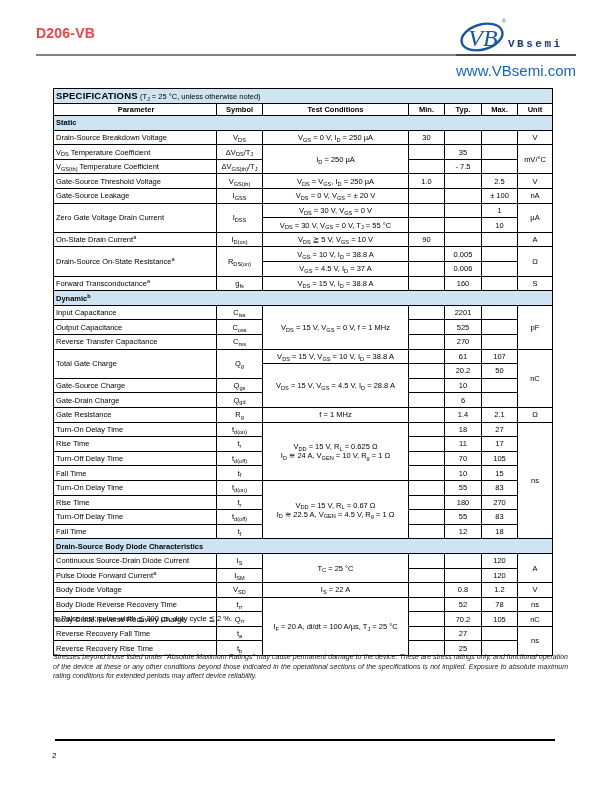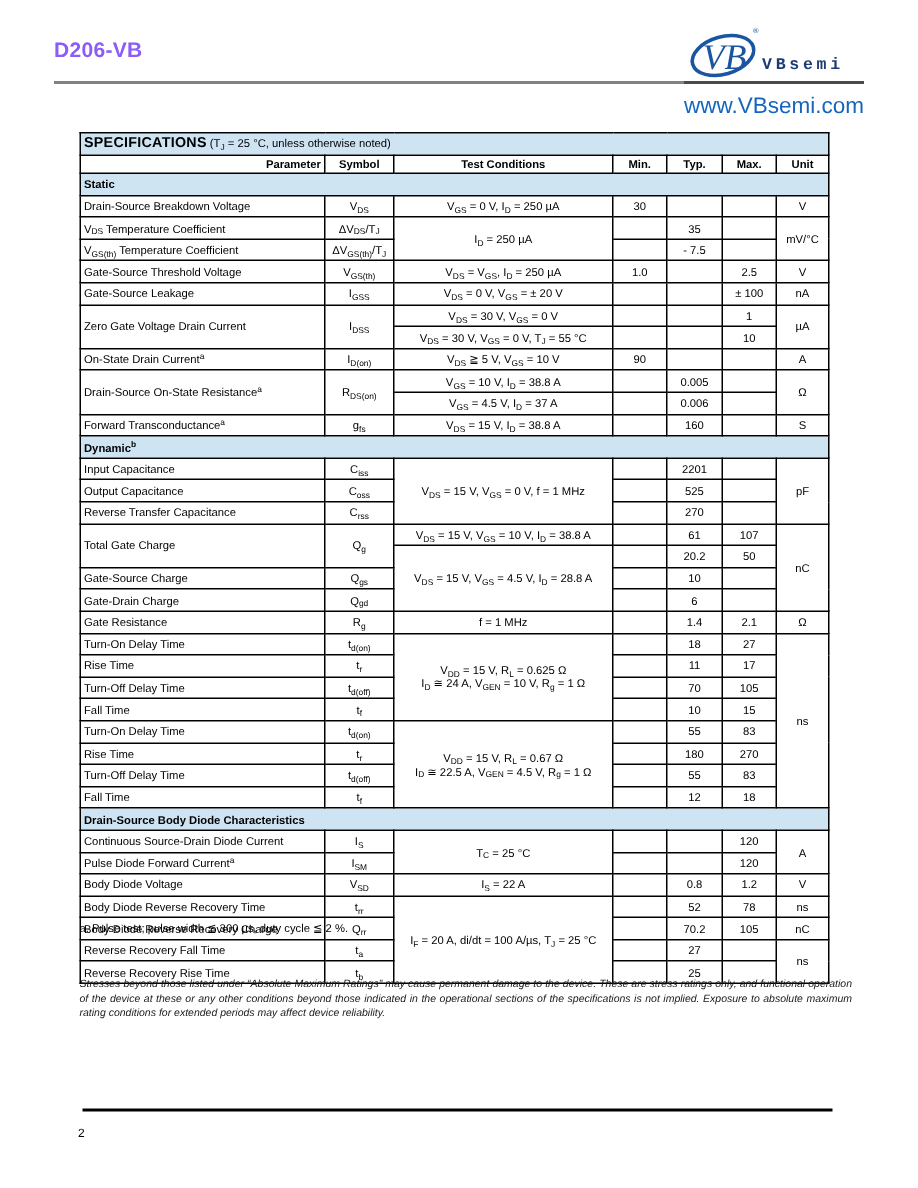--- a/index.html
+++ b/index.html
@@ -1,41 +1,41 @@
 <!DOCTYPE html>
 <html><head>
 <meta charset="utf-8">
 <style>
   html,body{margin:0;padding:0;}
   body{width:612px;height:792px;background:#ffffff;position:relative;
        font-family:"Liberation Sans",sans-serif;color:#000;overflow:hidden;}
 
   
   .part-number{position:absolute;left:36px;top:25px;font-size:14px;font-weight:bold;
-               color:#8b5cf6;letter-spacing:0.2px;}
+               color:#ef4444;letter-spacing:0.2px;}
   .header-rule{position:absolute;left:36px;top:54px;width:540px;height:2px;background:#828282;}
   .logo{position:absolute;left:456px;top:18px;width:120px;height:52px;}
   .logo-mark{position:absolute;left:2px;top:2px;}
   .logo-reg{position:absolute;left:46px;top:0px;font-size:5px;color:#1a56a0;}
   .logo-brand{position:absolute;left:52px;top:20px;font-family:Liberation Mono, monospace;
               font-size:11px;font-weight:bold;letter-spacing:2.5px;color:#1f3b73;}
   .logo-rule{position:absolute;left:0;top:36px;width:120px;height:2px;background:#4a4a4a;}
   .logo-site{position:absolute;right:0;top:44px;font-size:15px;font-weight:normal;color:#1565c0;}
 
   
   table.spec{position:absolute;left:53px;top:88px;width:499px;border-collapse:collapse;
              table-layout:fixed;}
   table.spec td,table.spec th{border:1px solid #000;font-size:7.5px;line-height:1.2;
              padding:0 2px;height:13.6px;vertical-align:middle;}
   td.titlebar{background:#cfe4f3;height:15px;text-align:left;padding-left:4px;
               border-width:2px 2px 1px 2px;}
   .titlebar .t1{font-weight:bold;font-size:9.5px;letter-spacing:0.2px;}
   .titlebar .t2{font-size:7.5px;}
   table.spec th{font-weight:bold;height:11.5px;text-align:center;background:#fff;}
-  table.spec th.ph{text-align:right;padding-left:4px;}
+  table.spec th.ph{text-align:center;padding-left:4px;}
   td.sec{background:#cfe4f3;font-weight:bold;text-align:left;padding-left:4px;height:11px;}
   td.p{text-align:left;padding-left:4px;}
   td.s,td.cond,td.n,td.u{text-align:center;}
   td.cond{padding:0 1px;}
   sub,sup{font-size:5.6px;line-height:0;position:relative;vertical-align:baseline;}
   sub{top:1.8px;}
   sup{top:-3px;}
 
   
   .notes{position:absolute;left:53px;top:614px;font-size:7.5px;line-height:10.5px;}

